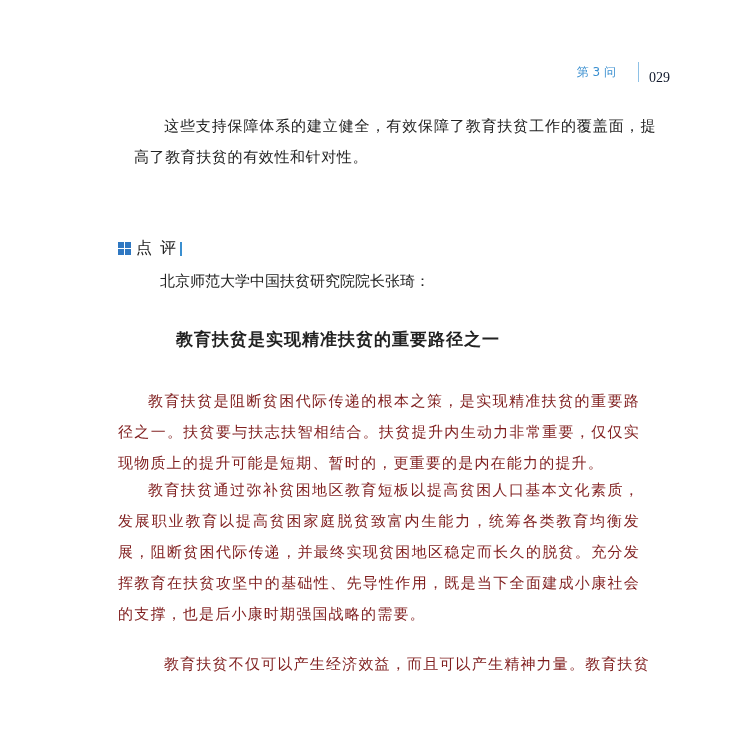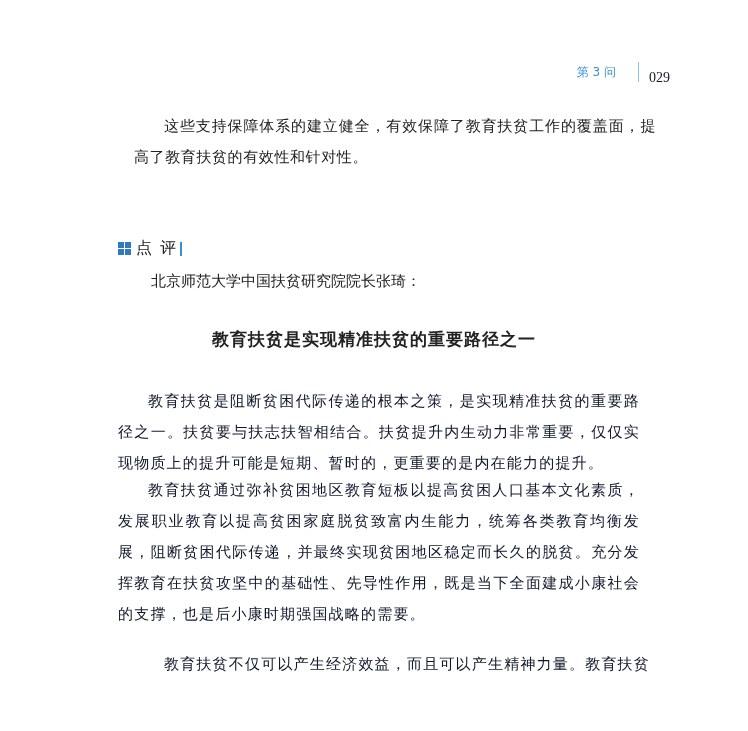--- a/index.html
+++ b/index.html
@@ -82,46 +82,45 @@
   }
   .section-head .bar {
     width: 2px;
     height: 14px;
     background: #3a8fd0;
     margin-left: -4px;
   }
   .commenter {
     position: absolute;
     top: 266px;
-    left: 121px;
+    left: 130px;
     font-size: 15px;
     line-height: 31px;
     text-indent: 2em;
   }
   .article-title {
     position: absolute;
     top: 328px;
     left: 0;
     width: 676px;
     text-align: center;
     font-size: 17px;
     font-weight: bold;
     letter-spacing: 1px;
     color: #222;
-    padding-left: 36px;
   }
   .body-text {
     position: absolute;
     left: 118px;
     width: 522px;
     font-size: 15px;
     line-height: 31px;
     text-align: justify;
     letter-spacing: 1.2px;
-    color: #0f172a;
+    color: #7f1d1d;
   }
 </style>
 </head>
 <body>
 
 <div class="running-header">
   <span class="chapter">第 3 问</span>
   <span class="sep"></span>
   <span class="pageno">029</span>
 </div>

